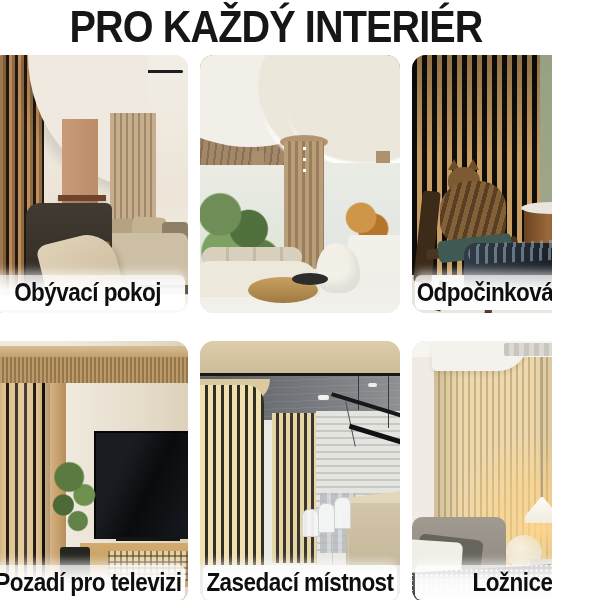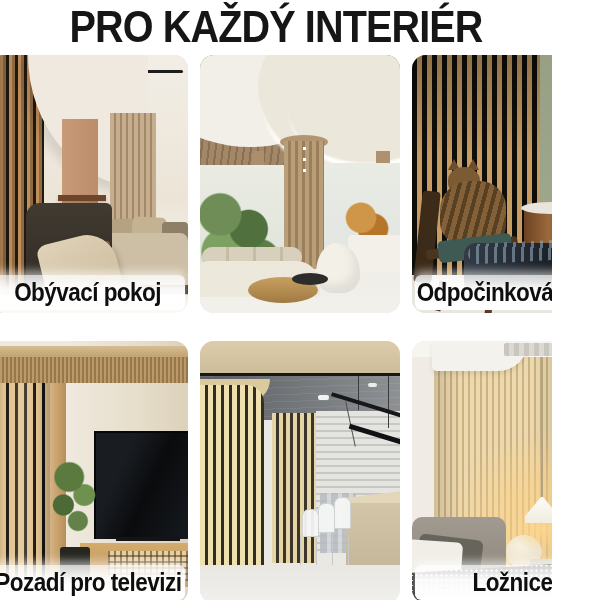--- a/index.html
+++ b/index.html
@@ -323,20 +323,23 @@
         <div class="s5-pend1"></div>
         <div class="s5-pend2"></div>
         <div class="s5-tabletop"></div>
         <div class="s5-table"></div>
         <div class="s5-legs"></div>
         <div class="s5-chair s5-c1"></div>
         <div class="s5-chair s5-c2"></div>
         <div class="s5-chair s5-c3"></div>
         <div class="s5-floor"></div>
       </div>
+      <figcaption class="cap">
+        <span>Zasedací místnost</span>
+      </figcaption>
     </figure>
 
     <figure class="tile">
       <div class="ph">
         <div class="s6-base"></div>
         <div class="s6-slats"></div>
         <div class="s6-ceil"></div>
         <div class="s6-cove"></div>
         <div class="s6-vent"></div>
         <div class="s6-rwall"></div>

